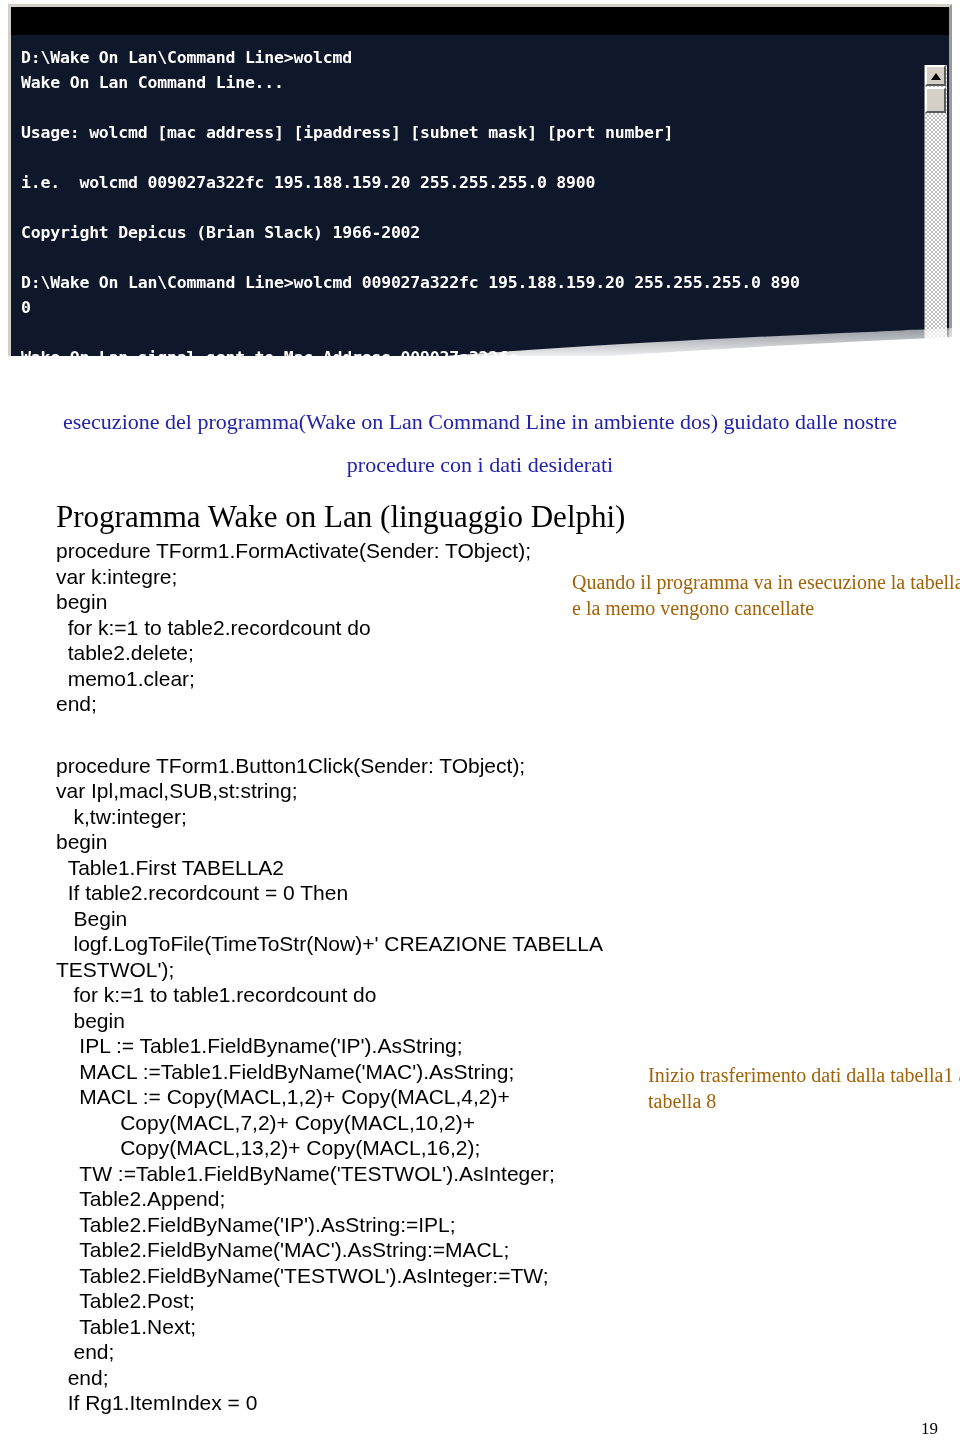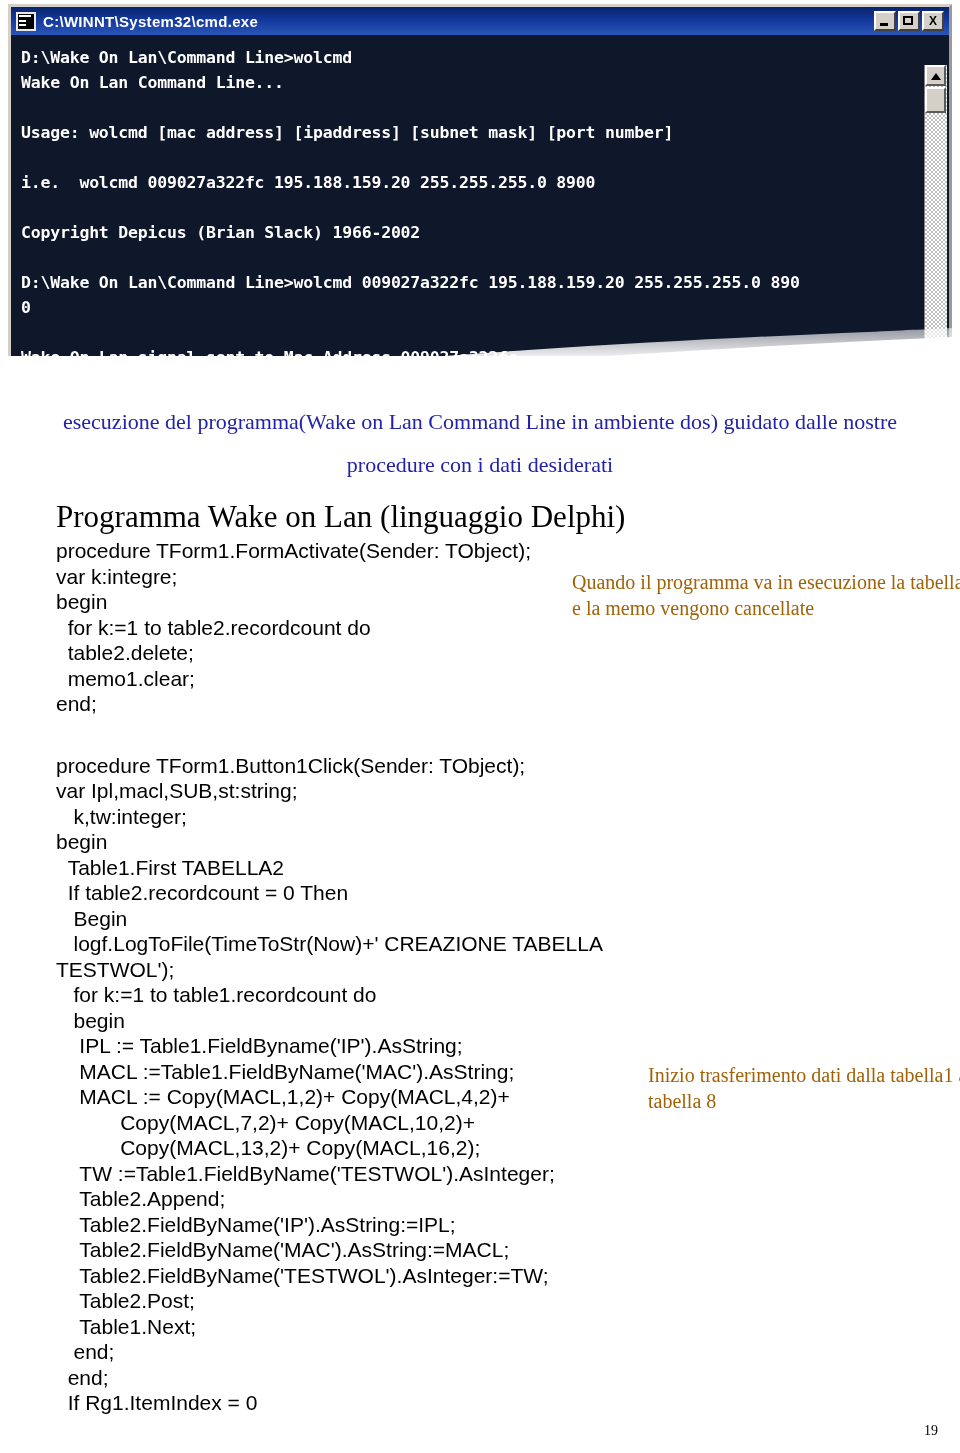--- a/index.html
+++ b/index.html
@@ -254,40 +254,31 @@
   }
   #note-1 { left: 516px; top: 71px;  width: 420px; }
   #note-2 { left: 592px; top: 564px; width: 340px; }
 
   .block-2 { margin-top: 36px; }
 
   .page-number {
     position: absolute;
     right: 22px;
     bottom: 14px;
-    font-size: 14px;
+    font-size: 17px;
     font-family: "Liberation Serif", serif;
   }
 </style>
 </head>
 <body>
 
 <div class="console-shot">
 
   <div class="win-frame">
 
-    <div class="title-bar">
-      <span class="title-icon"></span>
-      <span class="title-text">C:\WINNT\System32\cmd.exe</span>
-      <span class="win-buttons">
-        <span class="win-btn min"></span>
-        <span class="win-btn max"></span>
-        <span class="win-btn close">X</span>
-      </span>
-    </div>
 
     <div class="console-body">
       <div class="console-text">D:\Wake On Lan\Command Line&gt;wolcmd
 Wake On Lan Command Line...
 
 Usage: wolcmd [mac address] [ipaddress] [subnet mask] [port number]
 
 i.e.  wolcmd 009027a322fc 195.188.159.20 255.255.255.0 8900
 
 Copyright Depicus (Brian Slack) 1966-2002

